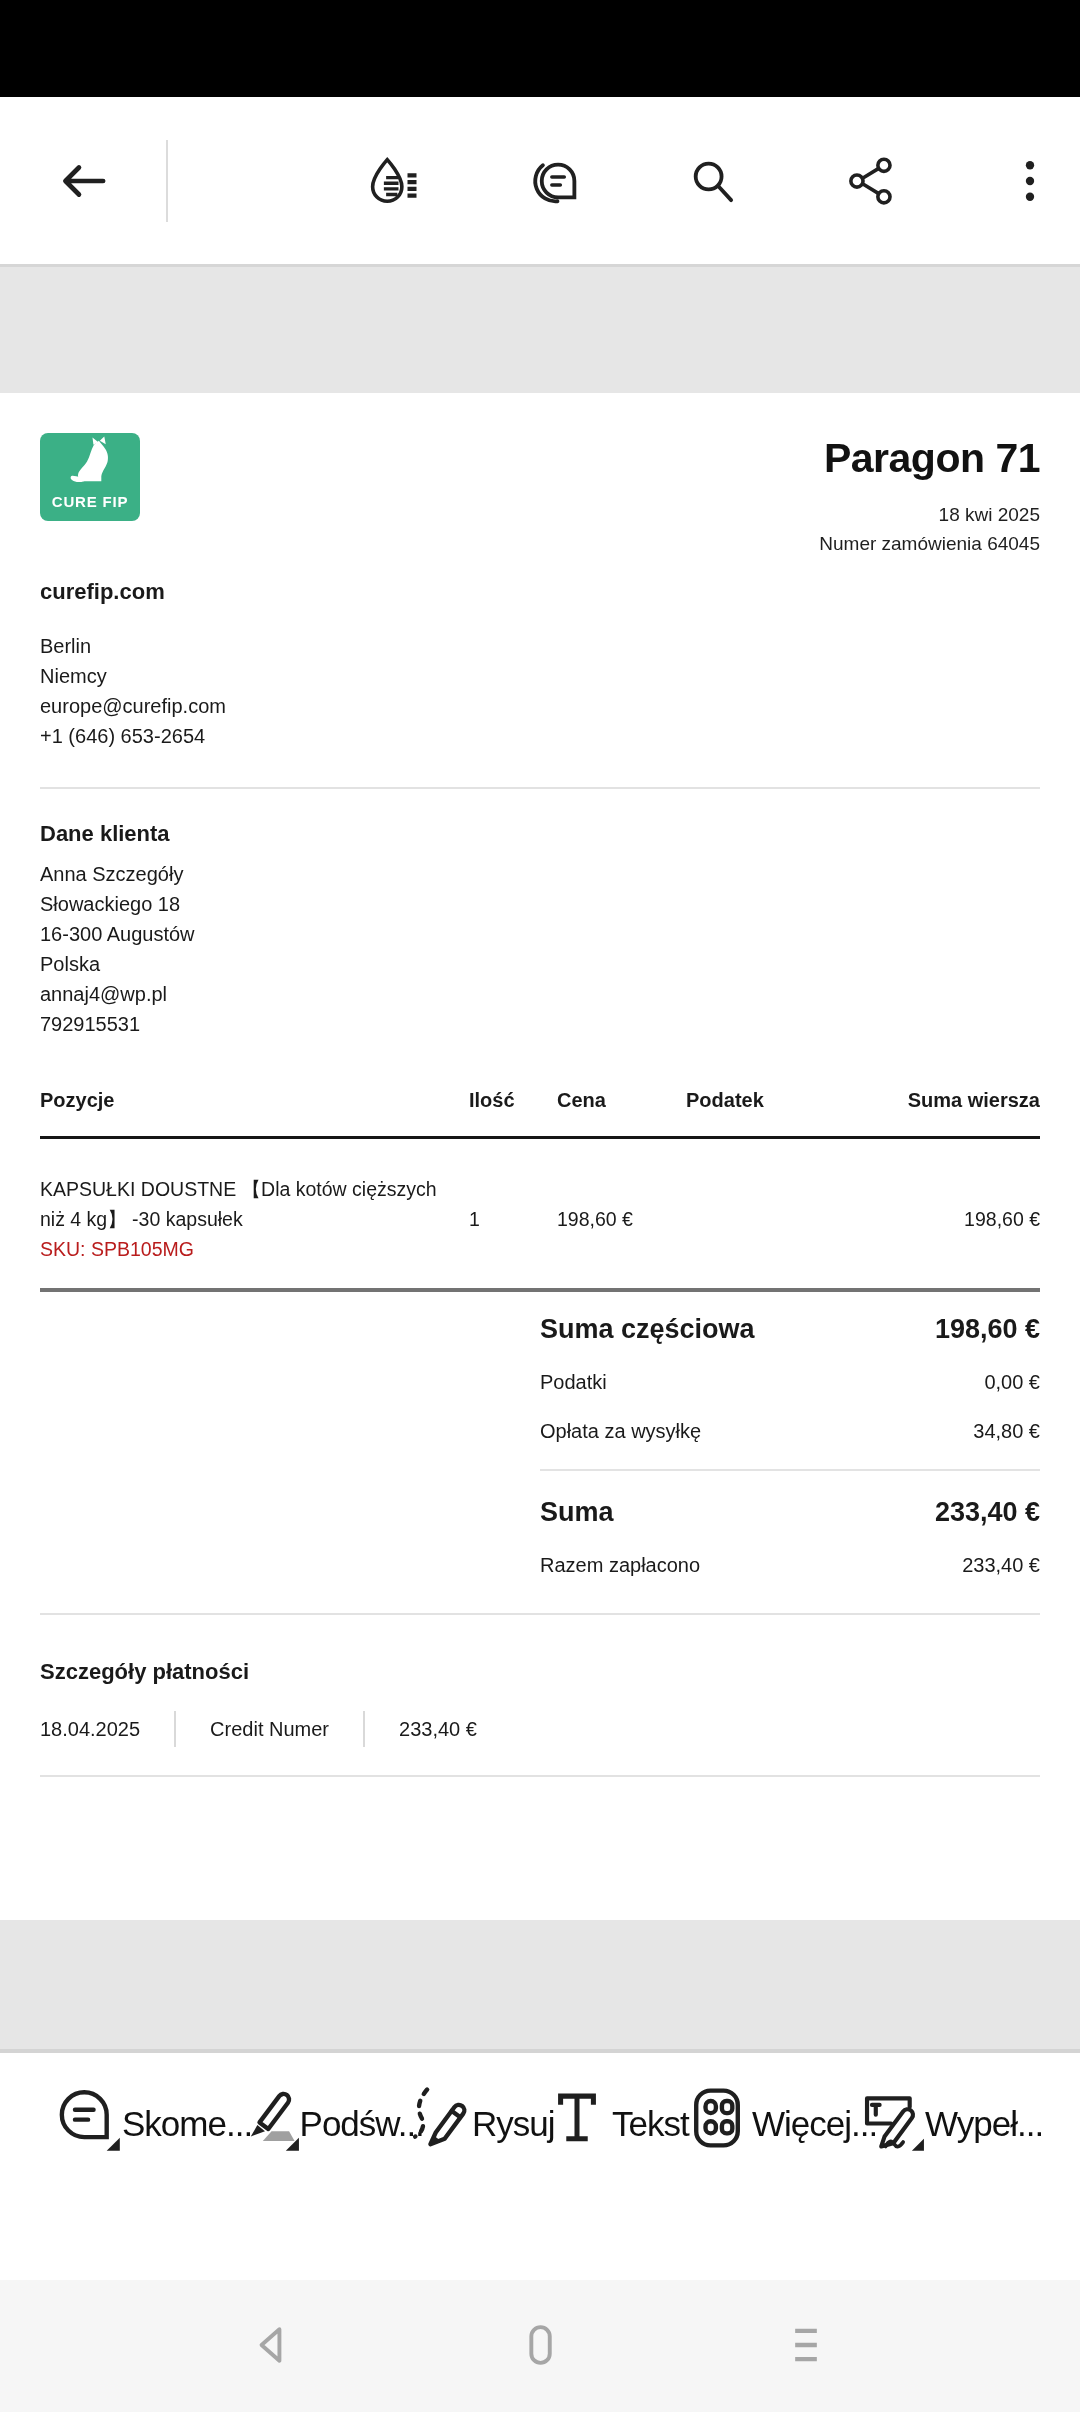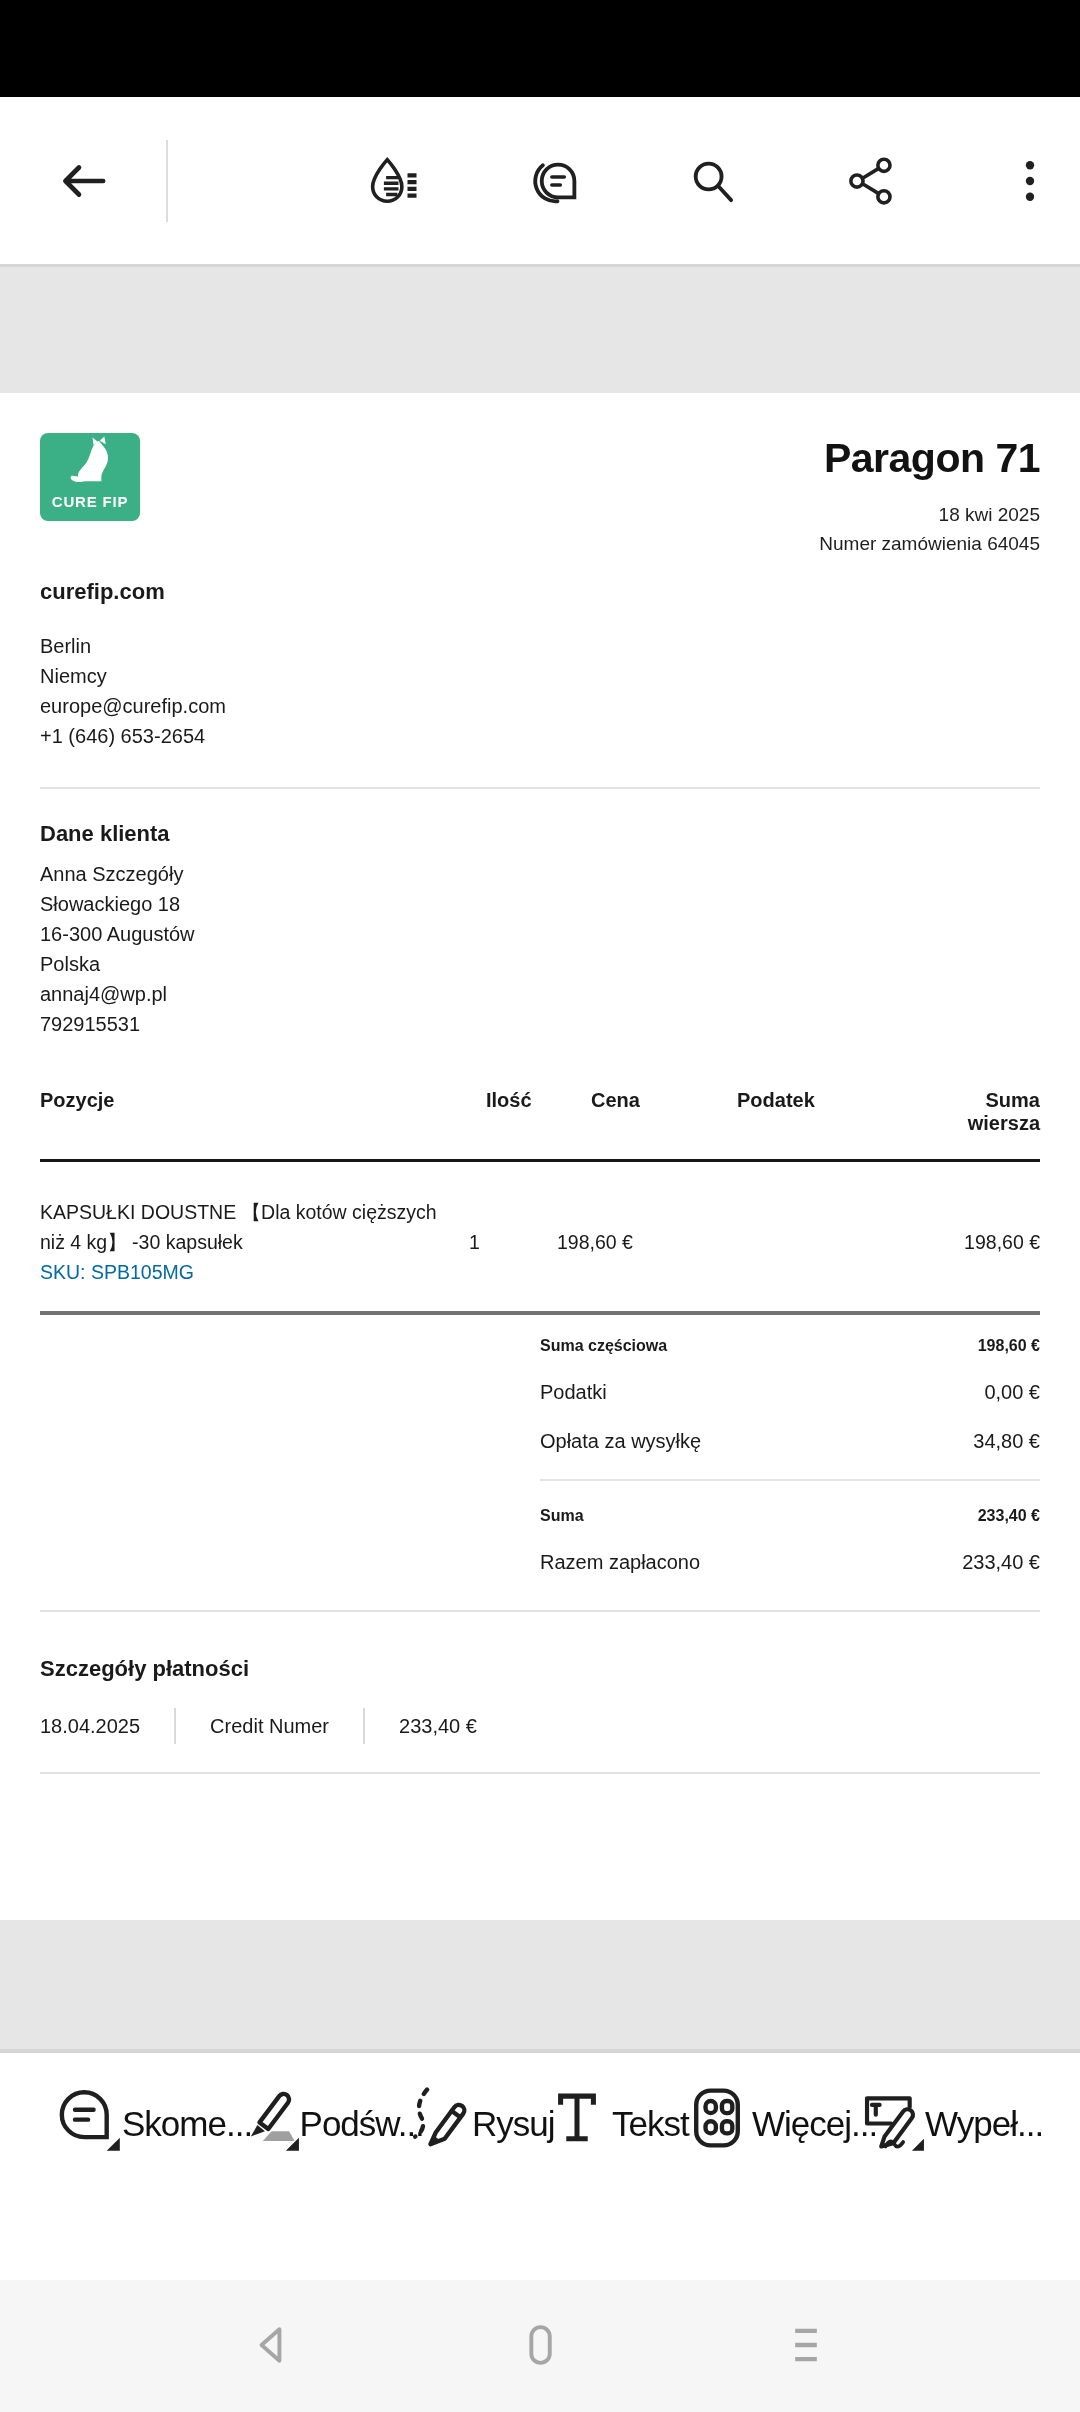--- a/index.html
+++ b/index.html
@@ -45,28 +45,28 @@
   .customer-heading{font-size:22px;font-weight:bold;margin-top:32px;}
   .customer-lines{margin-top:12px;}
   
   .items-table{margin-top:50px;}
   .tr{display:flex;align-items:flex-start;}
   .col-name{width:429px;box-sizing:border-box;padding-right:16px;}
   .col-qty{width:88px;}
   .col-price{width:129px;}
   .col-tax{width:180px;}
   .col-total{flex:1;text-align:right;}
-  .thead{font-size:20px;font-weight:bold;padding-bottom:24px;border-bottom:3px solid #161616;gap:17px;}
+  .thead{font-size:20px;font-weight:bold;padding-bottom:24px;border-bottom:3px solid #161616;}
   .trow{padding:20px 0 24px 0;border-bottom:4px solid #737373;font-size:19.5px;line-height:30px;margin-top:15px;}
   .trow .col-qty,.trow .col-price,.trow .col-total{padding-top:30px;}
-  .sku-line{color:#0369a1;}
+  .sku-line{color:#b91c1c;}
   
   .summary{margin-left:500px;width:500px;margin-top:22px;}
   .sum-row{display:flex;justify-content:space-between;font-size:20px;margin-top:26px;}
-  .sum-row.bold{font-size:16px;font-weight:bold;text-align:right;}
+  .sum-row.bold{font-size:27px;font-weight:bold;text-align:right;}
   .sum-row:first-child{margin-top:0;}
   .sum-divider{border:none;border-top:2px solid #e3e3e3;margin:26px 0 0 0;}
   
   .payment-heading{font-size:22px;font-weight:bold;margin-top:44px;}
   .payment-row{display:flex;align-items:center;margin-top:26px;font-size:20px;}
   .pay-sep{width:2px;height:36px;background:#d9d9d9;margin:0 34px;}
   
   .tool{display:flex;flex-direction:row;align-items:center;background:none;border:none;
         padding:0;cursor:pointer;min-width:140px;}
   .tool svg{display:block;}

